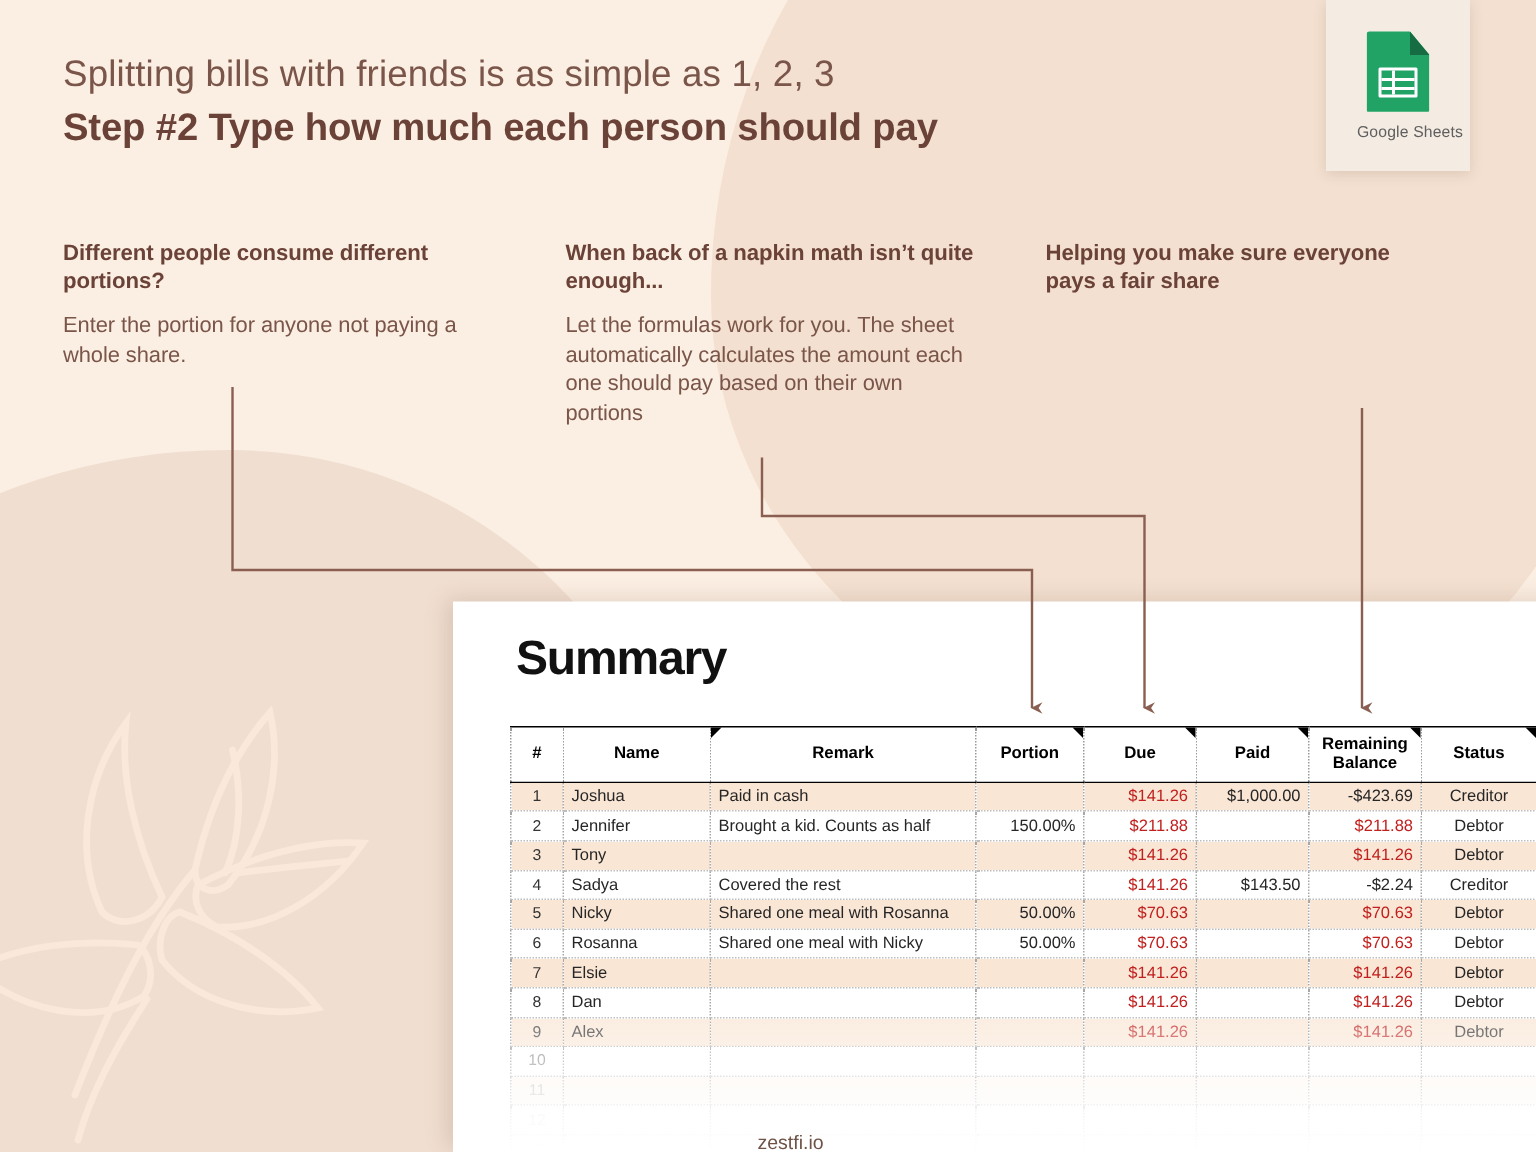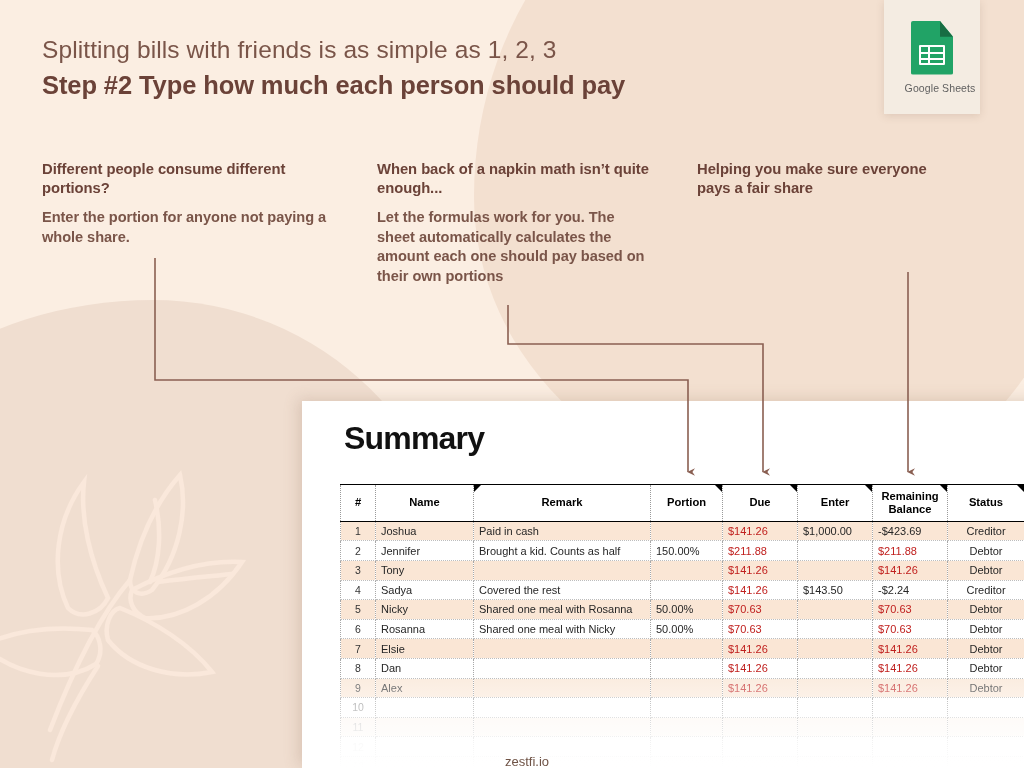--- a/index.html
+++ b/index.html
@@ -70,21 +70,21 @@
   #gs-label { font-size:10.5px; color:#5f5f5f; letter-spacing:.1px;margin-left:16px; }
 
   
   .callout { position:absolute; z-index:4; }
   .callout .title {
     font-weight:bold; font-size:14.8px; color:#6b4238;
     line-height:1.26; letter-spacing:-.05px;
   }
   .callout .body {
     margin-top:11px; font-size:14.6px; color:#7a5549;
-    line-height:1.33; letter-spacing:-.05px;font-weight:bold;
+    line-height:1.33; letter-spacing:-.05px;
   }
   #callout-0 { left:42px;  top:160px; width:300px; }
   #callout-1 { left:377px; top:160px; width:272px; }
   #callout-2 { left:697px; top:160px; width:266px; }
 
   
   #arrows { position:absolute; inset:0; z-index:5; pointer-events:none; }
 
   
   #sheet-card {
@@ -119,21 +119,21 @@
   }
   tbody td {
     padding:3px 5px; height:19.6px; color:#262626;
     border-left:1px dotted #a7a7a7; border-right:1px dotted #a7a7a7;
     border-bottom:1px dotted #bdbdbd;
     white-space:nowrap; overflow:hidden;
   }
   tbody tr.tint td { background:#fae6d5; }
   tbody tr.plain td { background:#fff; }
   td.c  { text-align:center; }
-  td.r  { }
+  td.r  { text-align:right; }
   td.due, td.bal-red { color:#c0201e; }
   td.idx { color:#333; text-align:center; font-size:10.5px; }
 
   
   tbody tr.f1 td { opacity:.74; }
   tbody tr.f2 td { opacity:.52; }
   tbody tr.f3 td { opacity:.34; }
   tbody tr.f4 td { opacity:.20; }
   tbody tr.f5 td { opacity:.11; }
 
@@ -222,21 +222,21 @@
         <col style="width:75px">
           <col style="width:77px">
       </colgroup>
       <thead>
         <tr>
           <th>#</th>
           <th>Name</th>
           <th class="note-l">Remark</th>
           <th class="note">Portion</th>
           <th class="note">Due</th>
-          <th class="note">Enter</th>
+          <th class="note">Paid</th>
           <th class="note">Remaining Balance</th>
           <th class="note">Status</th>
         </tr>
       </thead>
       <tbody id="tbody">
           <tr class="tint">
             <td class="idx">1</td>
             <td class="">Joshua</td>
             <td class="">Paid in cash</td>
             <td class="r"></td>

